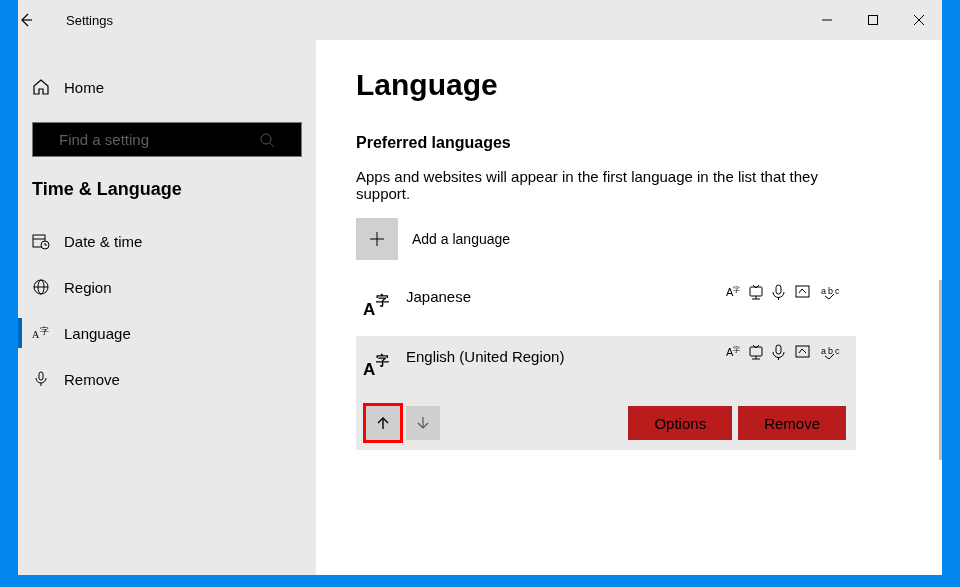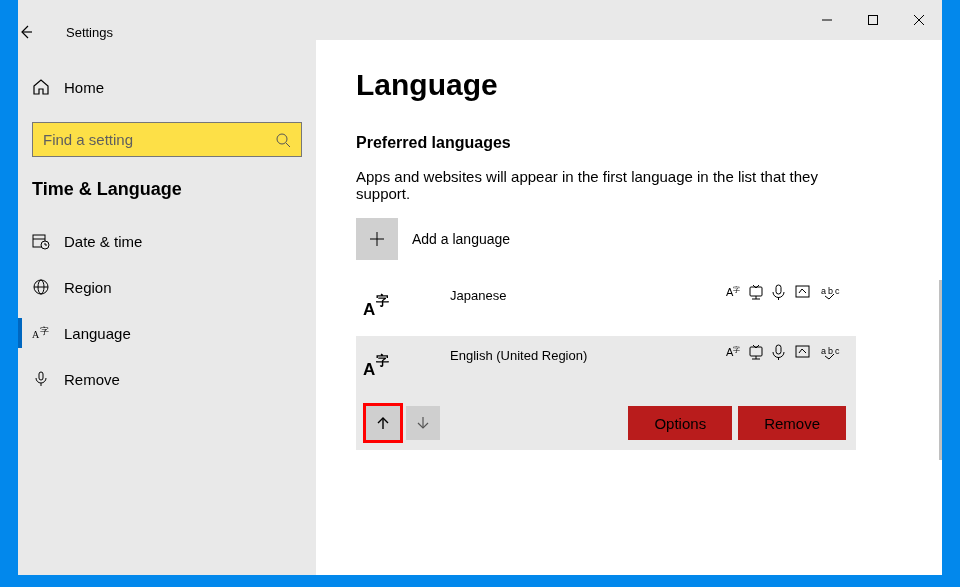--- a/index.html
+++ b/index.html
@@ -16,21 +16,21 @@
     position:absolute;
     left:18px; top:0;
     width:924px; height:575px;
     background:#fff;
     display:flex;
     flex-direction:column;
   }
   .titlebar {
     height:40px;
     display:flex;
-    align-items:flex-end;
+    align-items:center;
     background:#e9e9e9;
     position:relative;
   }
   .titlebar .back {
     width:48px; text-align:center;
     cursor:pointer;
   }
   .titlebar .title {
     font-size:13px;
     color:#000;
@@ -59,24 +59,24 @@
   .home-row {
     display:flex; align-items:center;
     padding:8px 14px;
     cursor:pointer;
     font-size:15px;
   }
   .home-row .ic { width:32px; text-align:left; }
   .search-box {
     margin:18px 14px 22px 14px;
     border:1px solid #777;
-    background:#fde047;
+    background:#000000;
     height:35px;
     display:flex; align-items:center;
-    padding:0 10px;
+    padding:0 26px;
     color:#5f5f5f;
     font-size:15px;
   }
   .search-box span.ph { flex:1; }
   .cat {
     padding:0 14px 18px 14px;
     font-weight:600;
     font-size:18px;
   }
   .nav-item {
@@ -133,21 +133,21 @@
     position:relative;
     max-width:500px;
   }
   .lang-item.selected {
     background:#e9e9e9;
   }
   .lang-ic {
     width:44px; padding-top:2px;
     font-weight:600;
   }
-  .lang-name { font-size:13px;margin-left:44px; }
+  .lang-name { font-size:15px; }
   .feat {
     position:absolute; right:10px; top:8px;
     font-size:14px; letter-spacing:2px;
     color:#333;
   }
   .lang-actions {
     display:flex; align-items:center;
     background:#e9e9e9;
     padding:10px;
     max-width:500px;

